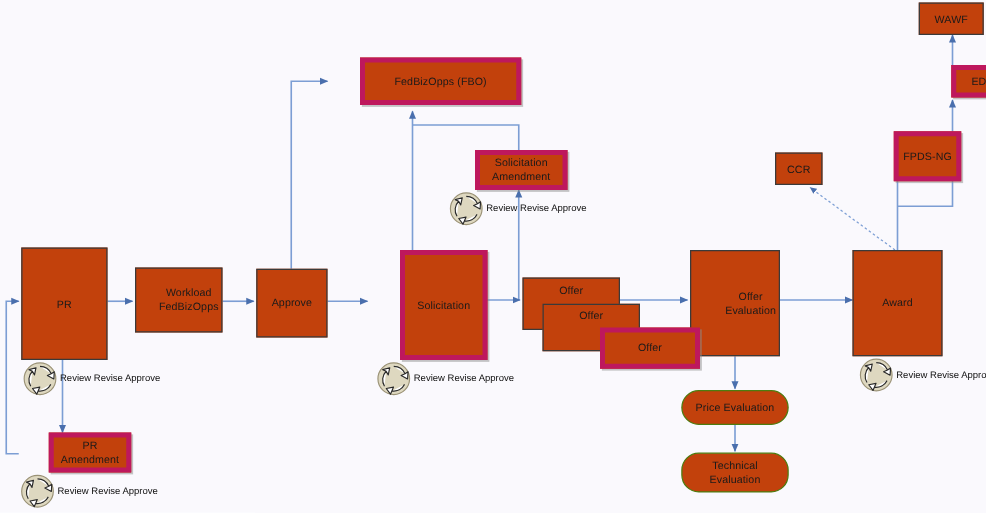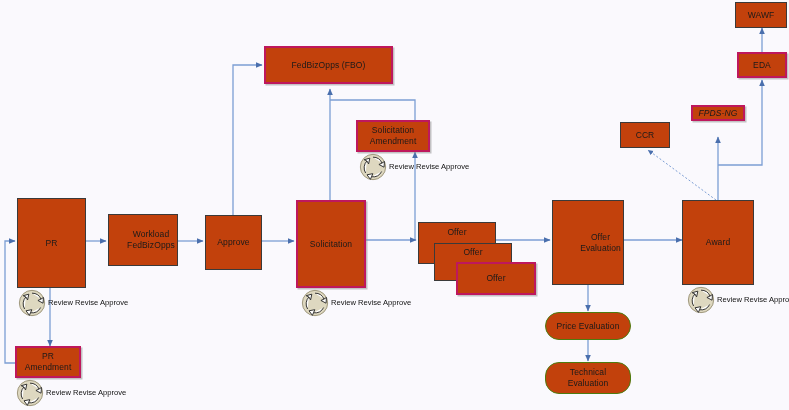--- a/index.html
+++ b/index.html
@@ -24,22 +24,23 @@
     align-items:center;
     justify-content:center;
     text-align:center;
     color:#1a1a1a;
     font-size:8.5px;
     line-height:1.25;
     letter-spacing:.1px;
     z-index:5;
   }
   .node.gray{
-    border:2px solid #be185d;
+    border:4px solid #be185d;
     box-shadow:1.5px 1.5px 0 rgba(140,140,140,.5);
+    margin-left:24px;
   }
   .node.stadium{
     border-radius:14px;
     border:1px solid #4d7c0f;
   }
   .node span{display:block;}
 
   
   .svglayer{
     position:absolute;
@@ -242,25 +243,25 @@
       <path d="M25.2,20.8 A10.5,10.5 0 0 1 14.4,26.4 L15.8,23.1 L9.6,24.3 L13.2,29.2 L14.4,26.4" fill="#ffffff" stroke="#2a2a2a" stroke-width="1" stroke-linejoin="round"></path>
       <path d="M8.1,22.4 A10.5,10.5 0 0 1 9.5,9.6 L11.3,12.7 L12.6,6.6 L6.6,8.2 L9.5,9.6" fill="#ffffff" stroke="#2a2a2a" stroke-width="1" stroke-linejoin="round"></path>
     </svg>
     <div class="rra-text">
       <span>Review</span>
       <span>Revise</span>
       <span>Approve</span>
     </div>
   </div>
 
-  <div class="node" style="left:620px;top:122px;width:50px;height:26px;">
+  <div class="node" style="left:620px;top:122px;width:38px;height:26px;">
     <span>CCR</span>
   </div>
 
-  <div class="node gray" style="left:691px;top:105px;width:54px;height:16px;font-style:italic;">
+  <div class="node gray" style="left:691px;top:105px;width:54px;height:40px;">
     <span>FPDS-NG</span>
   </div>
 
   <div class="node gray" style="left:737px;top:52px;width:50px;height:26px;">
     <span>EDA</span>
   </div>
 
   <div class="node" style="left:735px;top:2px;width:52px;height:26px;">
     <span>WAWF</span>
   </div>

